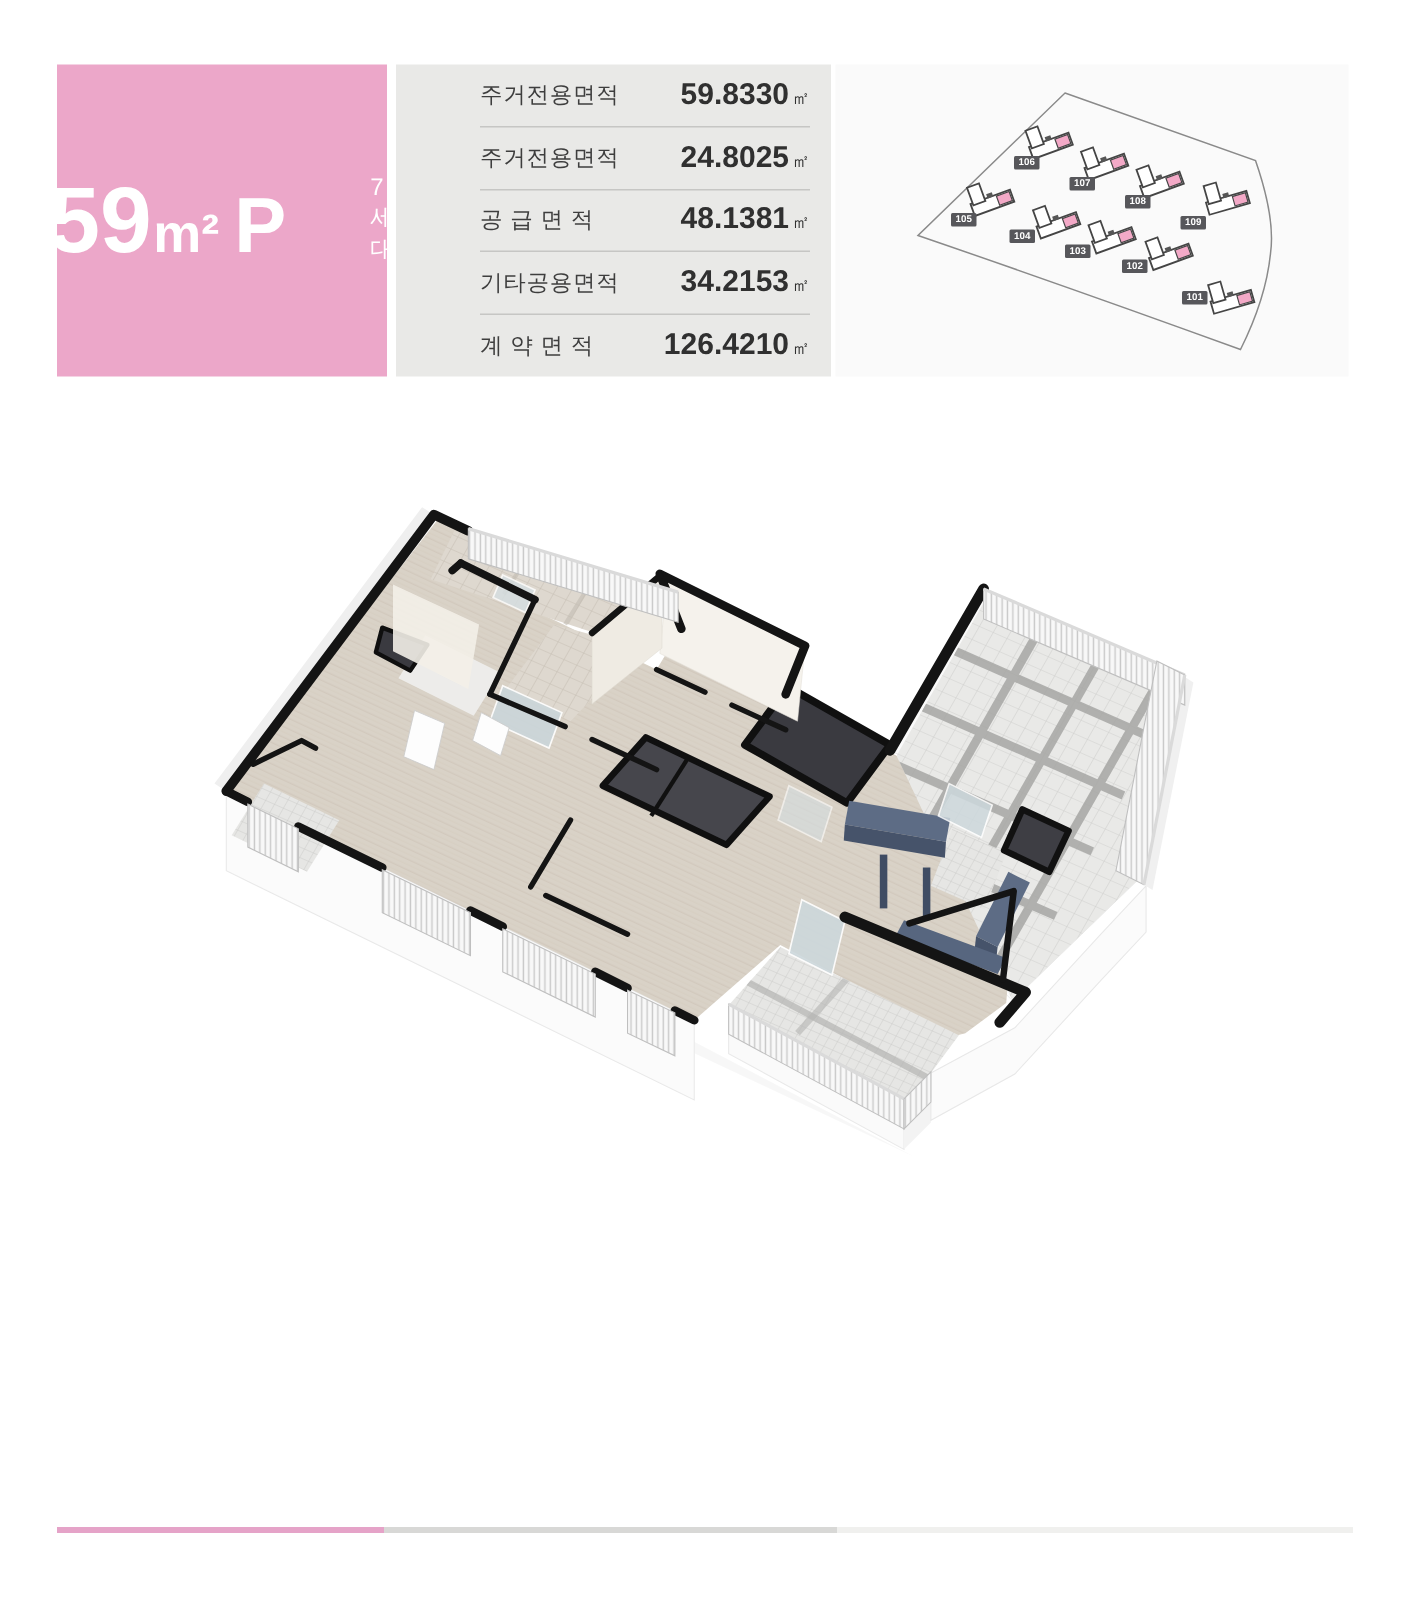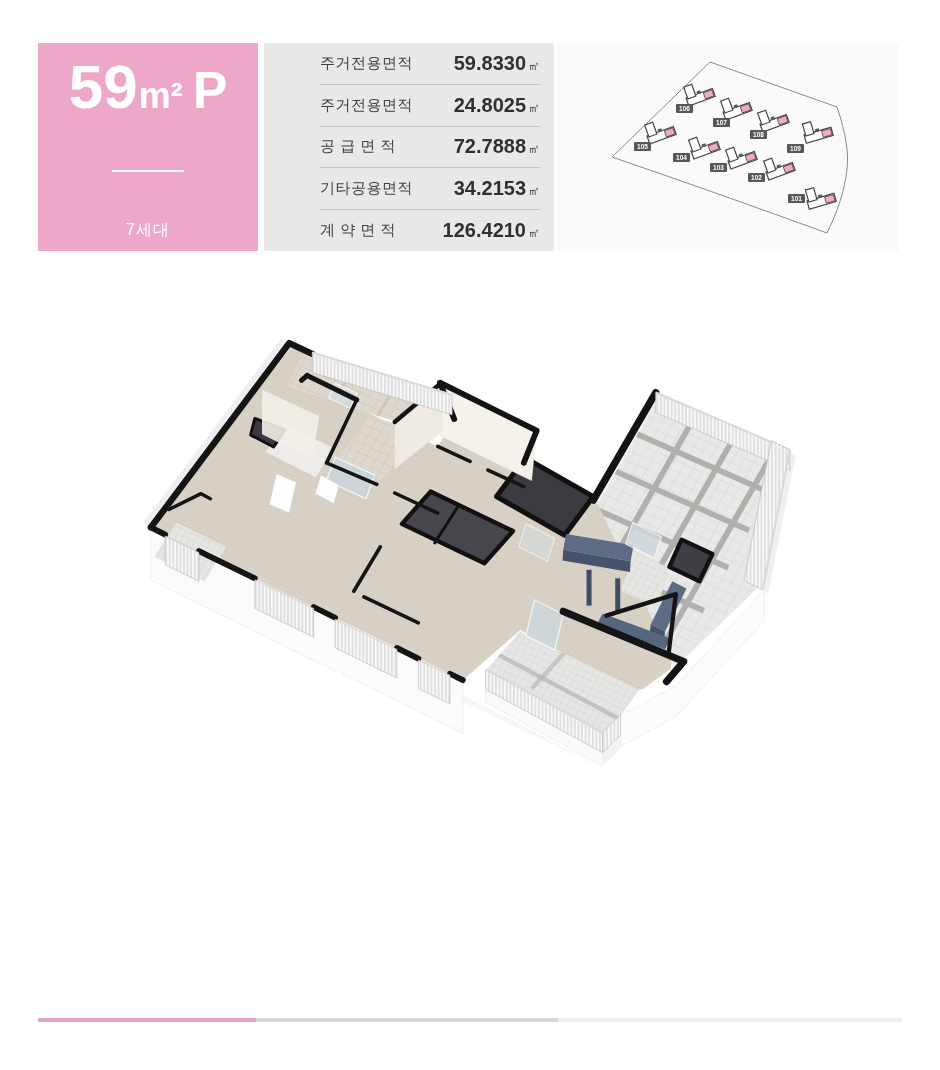--- a/index.html
+++ b/index.html
@@ -4,21 +4,21 @@
 <style>
   * { margin:0; padding:0; box-sizing:border-box; }
   html,body { background:#ffffff; }
   body { font-family:"Liberation Sans","DejaVu Sans",sans-serif; }
   #stage { position:relative; width:940px; height:1070px; background:#ffffff; overflow:hidden; }
 
   
   .unit-card {
     position:absolute; left:38px; top:43px; width:220px; height:208px;
     background:#ECA7C9; color:#ffffff;
-    display:flex; flex-direction:column; align-items:center; justify-content:center;gap:28px;
+    display:flex; flex-direction:row; align-items:center; justify-content:center;gap:28px;
   }
   .unit-card .size-line { display:flex; align-items:baseline; letter-spacing:0; margin-top:2px; }
   .unit-card .num { font-size:62px; font-weight:700; line-height:1; }
   .unit-card .unit { font-size:36px; font-weight:700; line-height:1; margin-left:1px; }
   .unit-card .suffix { font-size:52px; font-weight:600; line-height:1; margin-left:10px; }
   .unit-card .divider { width:72px; height:2px; background:#ffffff; margin:24px 0 20px 0; opacity:.95; }
   .unit-card .household { font-size:16px; font-weight:400; letter-spacing:1px; }
 
   
   .area-table {
@@ -81,21 +81,21 @@
     <div class="row">
       <span class="label">주거전용면적</span>
       <span class="val-wrap">
           <span class="value">24.8025</span>
           <span class="sqm">㎡</span>
         </span>
     </div>
     <div class="row">
       <span class="label">공 급 면 적</span>
       <span class="val-wrap">
-          <span class="value">72.7888</span>
+          <span class="value">48.1381</span>
           <span class="sqm">㎡</span>
         </span>
     </div>
     <div class="row">
       <span class="label">기타공용면적</span>
       <span class="val-wrap">
           <span class="value">34.2153</span>
           <span class="sqm">㎡</span>
         </span>
     </div>

